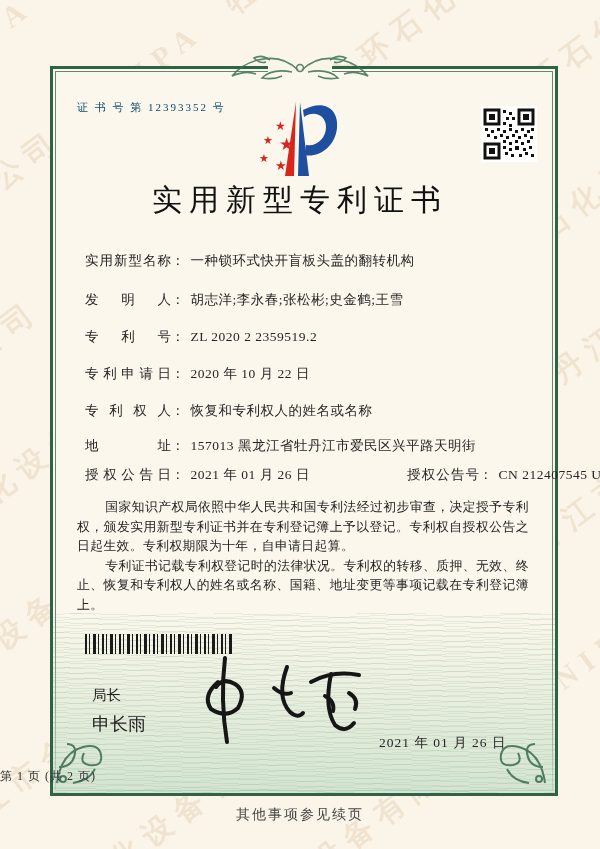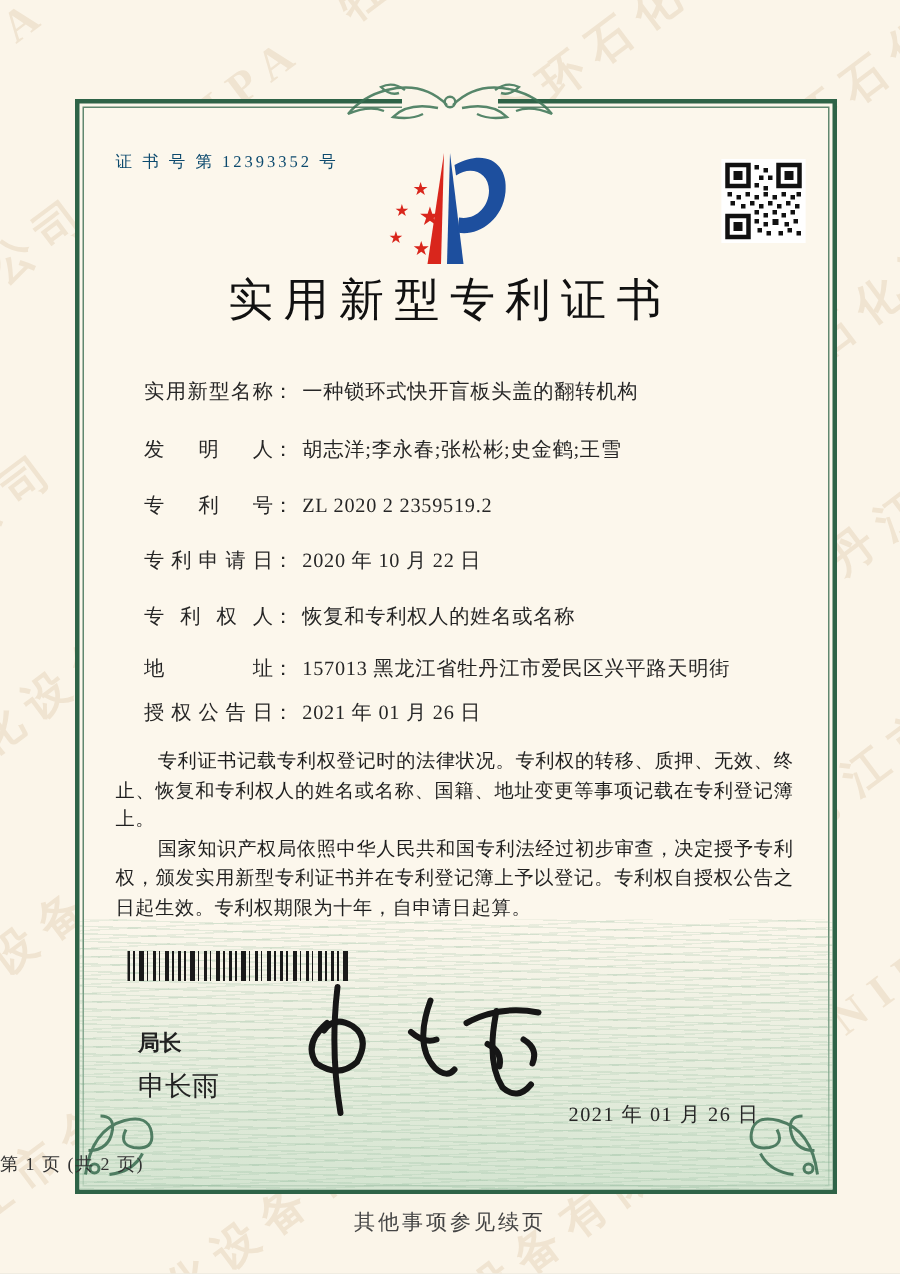--- a/index.html
+++ b/index.html
@@ -28,35 +28,35 @@
   .corner.bl{left:53px;bottom:62px;}
   .corner.br{right:51px;bottom:62px;transform:scaleX(-1);}
   
   .content{position:absolute;inset:0;z-index:4;}
   .cert-no{position:absolute;left:77px;top:100px;font-size:11px;letter-spacing:2px;color:#0c4a6e;}
   .logo{position:absolute;left:257px;top:90px;}
   .qr{position:absolute;left:481px;top:106px;width:56px;height:56px;background:#fff;}
   .title{position:absolute;left:0;top:180px;width:100%;text-align:center;
          font-size:30px;font-weight:400;letter-spacing:7px;color:#111;}
   .fields{position:absolute;left:85px;top:0;width:450px;}
-  .frow{position:absolute;left:0;font-size:13.5px;white-space:nowrap;margin-left:11px;}
+  .frow{position:absolute;left:0;font-size:13.5px;white-space:nowrap;}
   .flabel{display:inline-block;width:86px;text-align:justify;text-align-last:justify;}
   .fcolon{margin-right:6px;}
   .fvalue{letter-spacing:.5px;}
   .grow2{position:absolute;left:322px;top:0;}
   .paras{position:absolute;left:77px;top:498px;width:452px;font-size:12.8px;
          line-height:19.5px;text-align:justify;letter-spacing:.4px;color:#1f1f1f;}
   .paras p{margin:0;text-indent:2.2em;}
   .barcode{position:absolute;left:85px;top:634px;width:148px;height:20px;
     background:repeating-linear-gradient(90deg,
       #1a1a1a 0 2px, transparent 2px 4px,
       #1a1a1a 4px 5px, transparent 5px 8px,
       #1a1a1a 8px 11px, transparent 11px 13px,
       #1a1a1a 13px 14px, transparent 14px 17px);}
-  .director-title{position:absolute;left:92px;top:686px;font-size:14.5px;color:#222;font-weight:bold;}
+  .director-title{position:absolute;left:92px;top:686px;font-size:14.5px;color:#222;}
   .director-name{position:absolute;left:92px;top:712px;font-size:18px;color:#222;}
   .signature{position:absolute;left:178px;top:652px;}
   .issue-date{position:absolute;left:379px;top:734px;font-size:13.5px;letter-spacing:1px;}
   .page-no{position:absolute;left:0;top:768px;width:100%;
            font-size:12px;letter-spacing:1px;color:#333;}
   .cont-note{position:absolute;left:0;top:806px;width:100%;text-align:center;
              font-size:14px;letter-spacing:2px;color:#444;}
 </style>
 </head>
 <body>
@@ -194,26 +194,29 @@
         <span class="flabel">专利申请日</span><span class="fcolon">：</span><span class="fvalue">2020 年 10 月 22 日</span>
       </div>
       <div class="frow" style="top:402px">
         <span class="flabel">专利权人</span><span class="fcolon">：</span><span class="fvalue">恢复和专利权人的姓名或名称</span>
       </div>
       <div class="frow" style="top:437px">
         <span class="flabel">地址</span><span class="fcolon">：</span><span class="fvalue">157013 黑龙江省牡丹江市爱民区兴平路天明街</span>
       </div>
       <div class="frow" style="top:466px">
         <span class="flabel">授权公告日</span><span class="fcolon">：</span><span class="fvalue">2021 年 01 月 26 日</span>
+        <span class="grow2">
+          <span class="flabel" style="width:72px">授权公告号</span><span class="fcolon">：</span><span class="fvalue">CN 212407545 U</span>
+        </span>
       </div>
     </div>
 
     <div class="paras">
+      <p>国家知识产权局依照中华人民共和国专利法经过初步审查，决定授予专利权，颁发实用新型专利证书并在专利登记簿上予以登记。专利权自授权公告之日起生效。专利权期限为十年，自申请日起算。</p>
       <p>专利证书记载专利权登记时的法律状况。专利权的转移、质押、无效、终止、恢复和专利权人的姓名或名称、国籍、地址变更等事项记载在专利登记簿上。</p>
-      <p>国家知识产权局依照中华人民共和国专利法经过初步审查，决定授予专利权，颁发实用新型专利证书并在专利登记簿上予以登记。专利权自授权公告之日起生效。专利权期限为十年，自申请日起算。</p>
     </div>
 
     <div class="barcode"></div>
 
     <div class="director-title">局长</div>
     <div class="director-name">申长雨</div>
 
     <svg class="signature" width="195" height="95" viewBox="0 0 195 95">
       <g fill="none" stroke="#161616" stroke-width="4" stroke-linecap="round" stroke-linejoin="round">
         <path d="M40,30 q-16,14 -7,27 q15,10 27,-1 q9,-16 -3,-24 q-12,-7 -19,3"></path>

